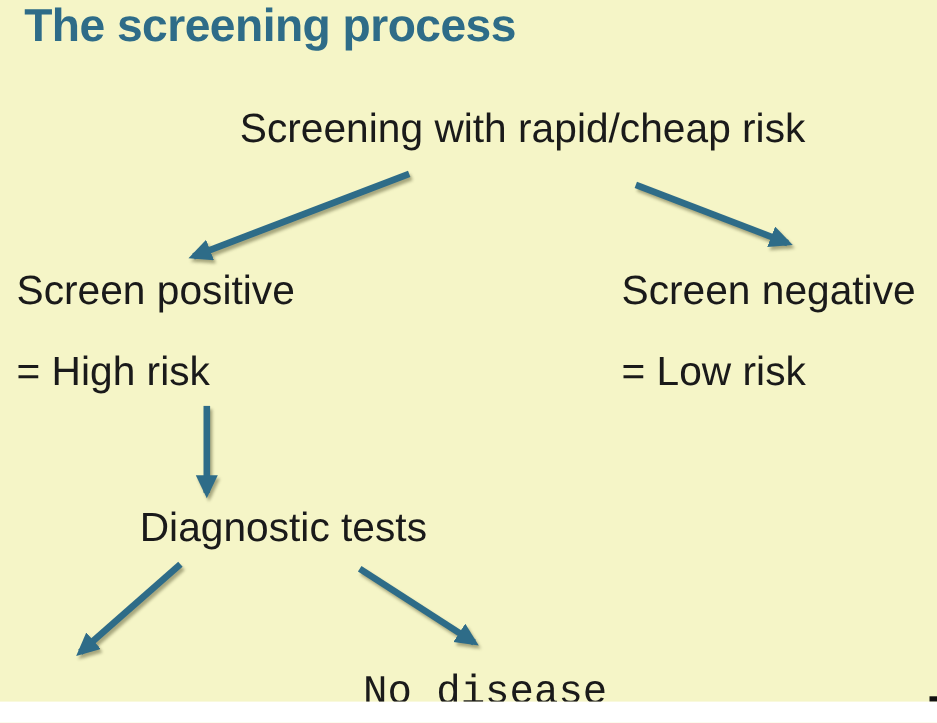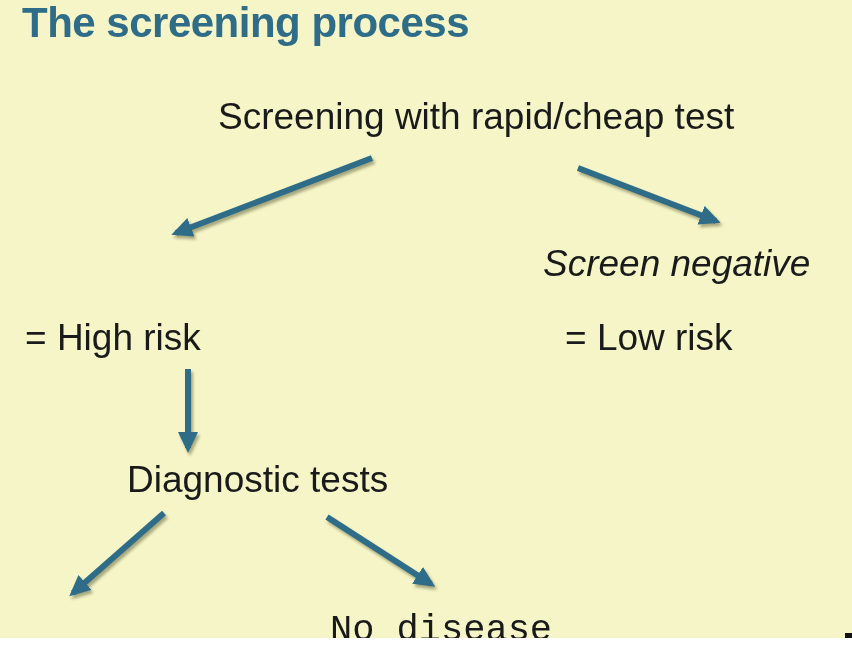--- a/index.html
+++ b/index.html
@@ -34,22 +34,22 @@
   .label {
     position: absolute;
     font-size: 37px;
     font-weight: 400;
     line-height: 1.1;
     color: var(--text);
     white-space: nowrap;
   }
   .node-root        { left: 218px; top:  97px; }
   .node-positive    { left:  15px; top: 244px; }
-  .node-high-risk   { left:  15px; top: 318px; margin-left: 10px; }
-  .node-negative    { left: 543px; top: 244px; font-style: italic; }
+  .node-high-risk   { left:  15px; top: 318px; }
+  .node-negative    { left: 565px; top: 244px; }
   .node-low-risk    { left: 565px; top: 318px; }
   .node-diagnostic  { left: 127px; top: 460px; text-align: center; }
   .node-disease     { left:  15px; top: 610px; }
   .node-no-disease  { left: 330px; top: 610px; font-family: Liberation Mono, monospace; }
   .arrows {
     position: absolute;
     left: 0; top: 0;
     width: 852px;
     height: 657px;
     pointer-events: none;
@@ -74,22 +74,23 @@
     background: #111111;
   }
 </style>
 </head>
 <body>
 
 <div class="slide">
 
   <h1 class="slide-title">The screening process</h1>
 
-  <div class="label node-root">Screening with rapid/cheap test</div>
+  <div class="label node-root">Screening with rapid/cheap risk</div>
 
+  <div class="label node-positive">Screen positive</div>
 
   <div class="label node-high-risk">= High risk</div>
 
   <div class="label node-negative">Screen negative</div>
 
   <div class="label node-low-risk">= Low risk</div>
 
   <div class="label node-diagnostic">Diagnostic tests</div>
 
 

